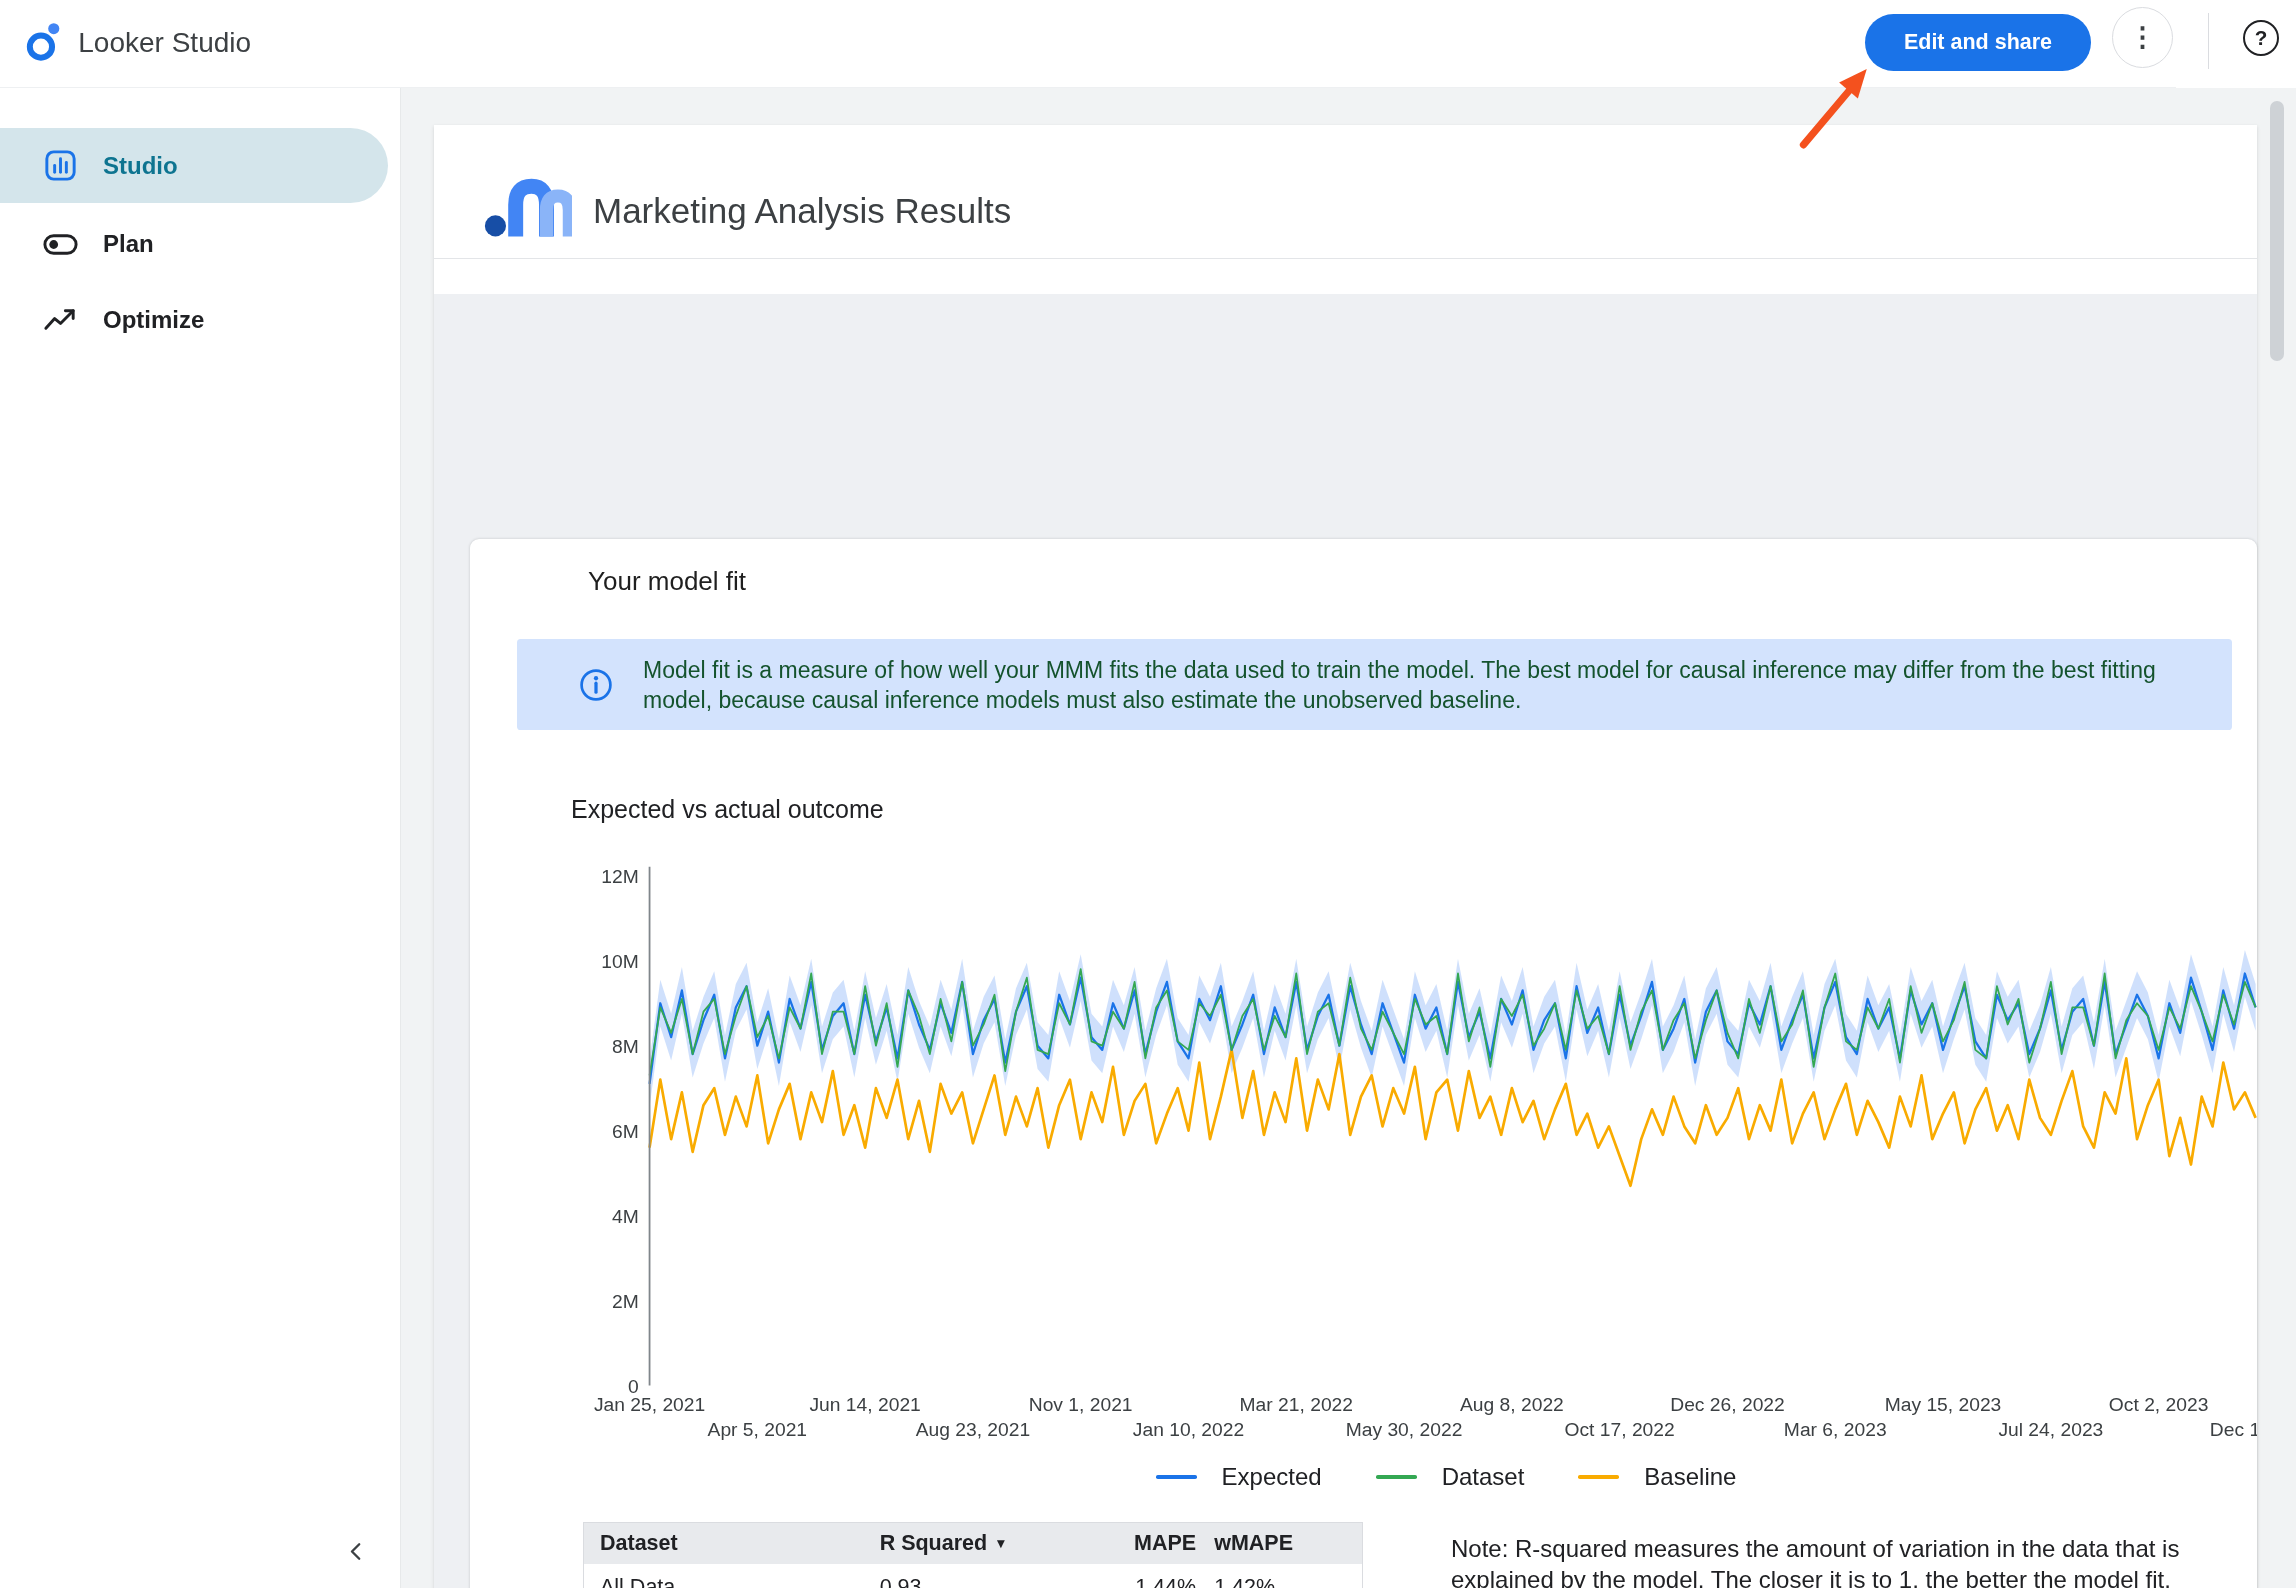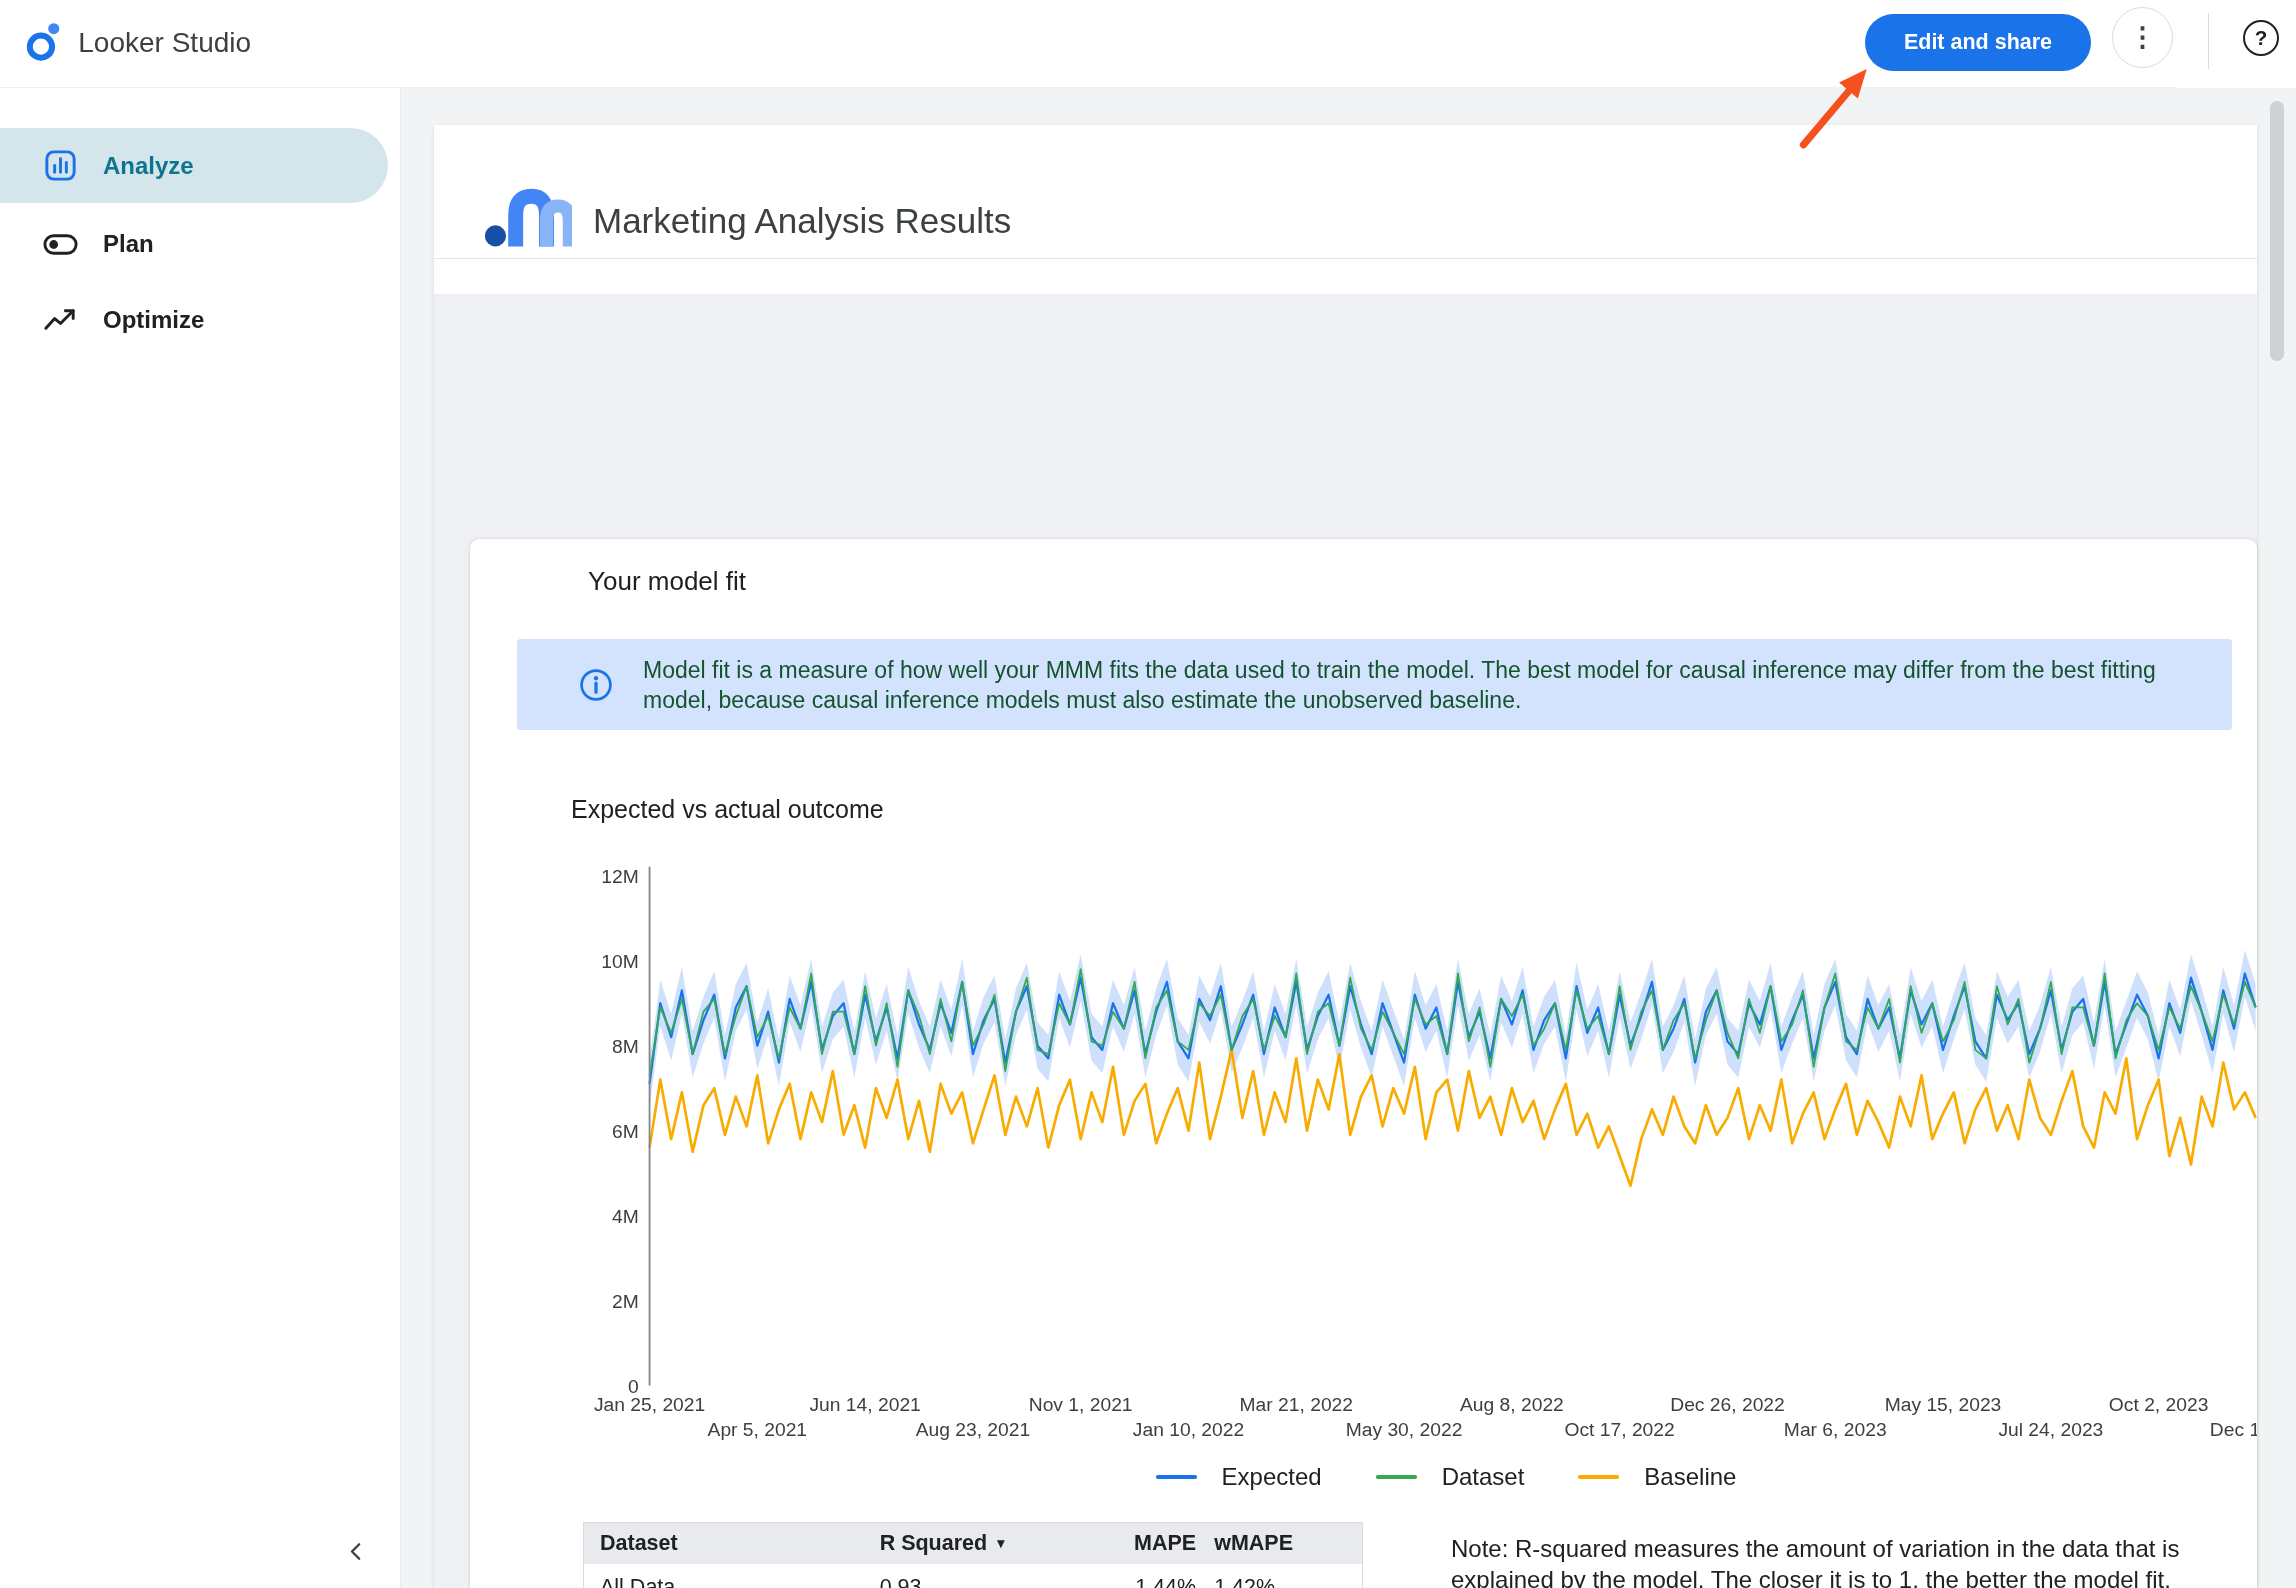--- a/index.html
+++ b/index.html
@@ -38,21 +38,21 @@
   .nav-icon { width:39px; height:39px; display:flex; align-items:center; justify-content:center; }
   .collapse-btn { position:absolute; left:333px; bottom:12.5px; width:47px; height:47px; background:none; border:none;
               display:flex; align-items:center; justify-content:center; cursor:pointer; }
 
   
   .main { position:absolute; left:401px; top:88px; width:1895px; height:1501px; background:#f1f3f4; }
   .scroll-thumb { position:absolute; right:11.6px; top:12.5px; width:14.3px; height:260px; border-radius:7.2px; background:#ced2d6; }
 
   .report { position:absolute; left:33px; top:37px; width:1823px; height:1522px; background:#fff;
             box-shadow:0 0.9px 3.6px rgba(0,0,0,.13); }
-  .report-header { position:absolute; left:0; top:0; width:100%; height:133px; background:#fff;margin-top:10px; }
+  .report-header { position:absolute; left:0; top:0; width:100%; height:133px; background:#fff; }
   .meridian-logo { position:absolute; left:50px; top:34px; }
   .report-title { position:absolute; left:159px; top:66px; font-size:35px; color:#3c4043; }
   .report-divider { position:absolute; left:0; top:133px; width:100%; height:0.9px; background:#e3e5e8; }
   .report-canvas { position:absolute; left:0; top:169px; width:100%; height:1353px; background:#eef0f3; }
 
   .card { position:absolute; left:36px; top:245px; width:1787px; height:1343px; background:#fff;
           border-radius:9px; box-shadow:0 0.9px 2.7px rgba(60,64,67,.25); overflow:hidden; }
   .card-heading { position:absolute; left:118px; top:27px; font-size:26px; color:#1f1f1f; }
 
   .info-banner { position:absolute; left:47px; right:25px; top:100px; height:91px; background:#d3e3fd;
@@ -119,21 +119,21 @@
   <div class="sidebar">
     <div class="nav-item nav-analyze selected">
       <span class="nav-icon">
         <svg width="39" height="39" viewBox="0 0 40 40">
           <rect x="6" y="6" width="28" height="28" rx="7" fill="none" stroke="#1a73e8" stroke-width="3"></rect>
           <line x1="14" y1="27" x2="14" y2="20" stroke="#1a73e8" stroke-width="3" stroke-linecap="round"></line>
           <line x1="20" y1="27" x2="20" y2="13" stroke="#1a73e8" stroke-width="3" stroke-linecap="round"></line>
           <line x1="26" y1="27" x2="26" y2="17" stroke="#1a73e8" stroke-width="3" stroke-linecap="round"></line>
         </svg>
       </span>
-      <span>Analyze</span>
+      <span>Studio</span>
     </div>
     <div class="nav-item nav-plan">
       <span class="nav-icon">
         <svg width="39" height="39" viewBox="0 0 40 40">
           <rect x="4" y="11" width="32" height="18" rx="9" fill="none" stroke="#202124" stroke-width="3"></rect>
           <circle cx="13" cy="20" r="4.5" fill="#202124"></circle>
         </svg>
       </span>
       <span>Plan</span>
     </div>

